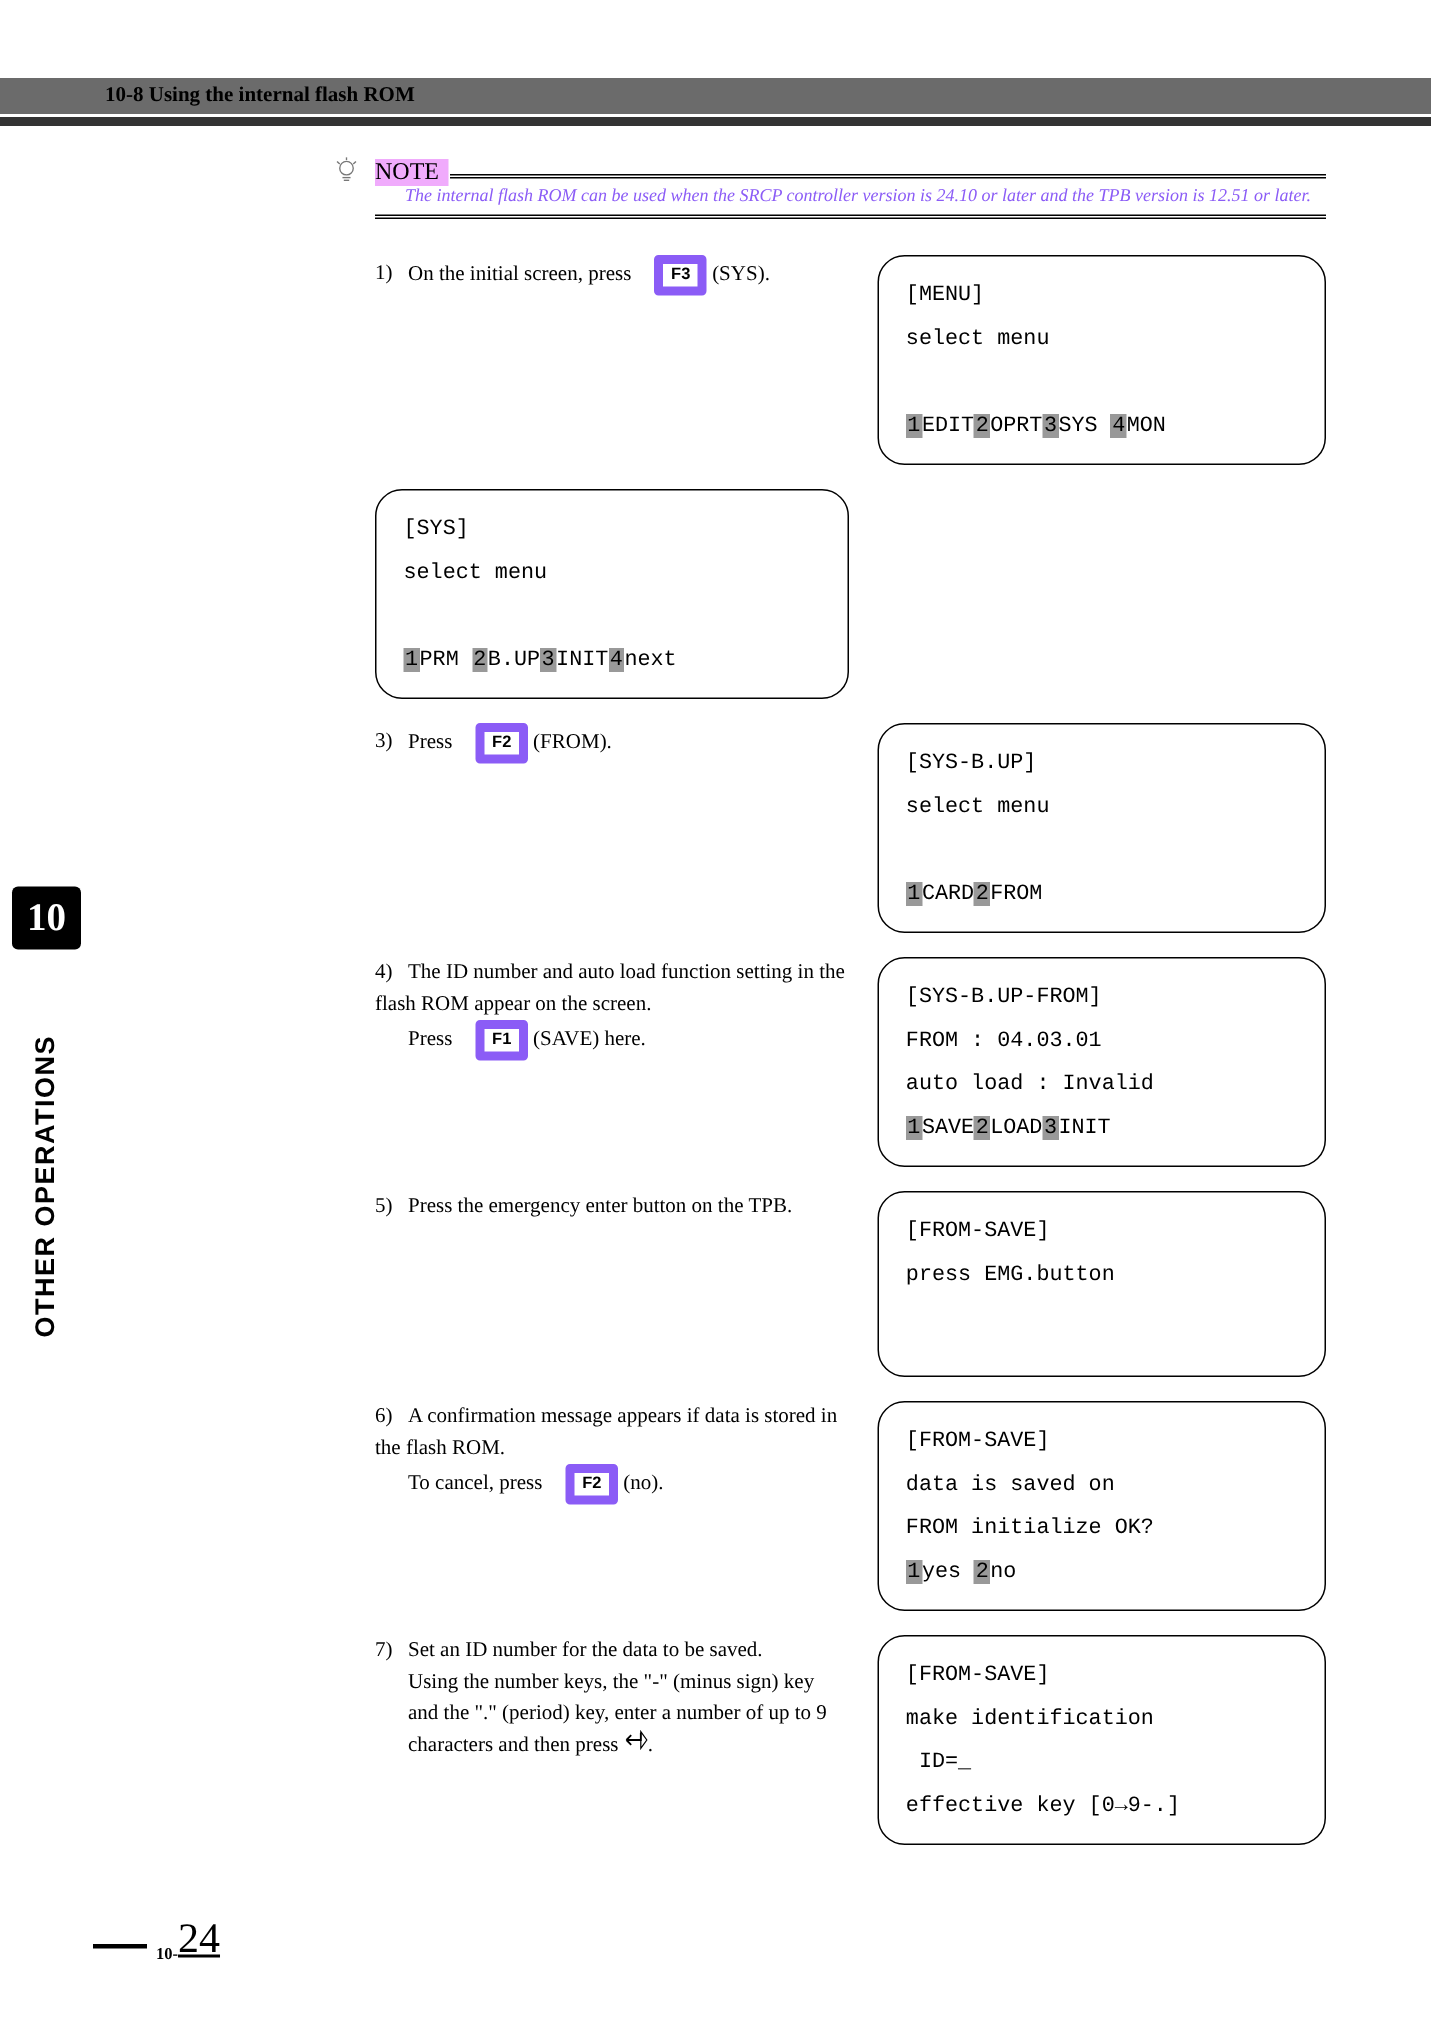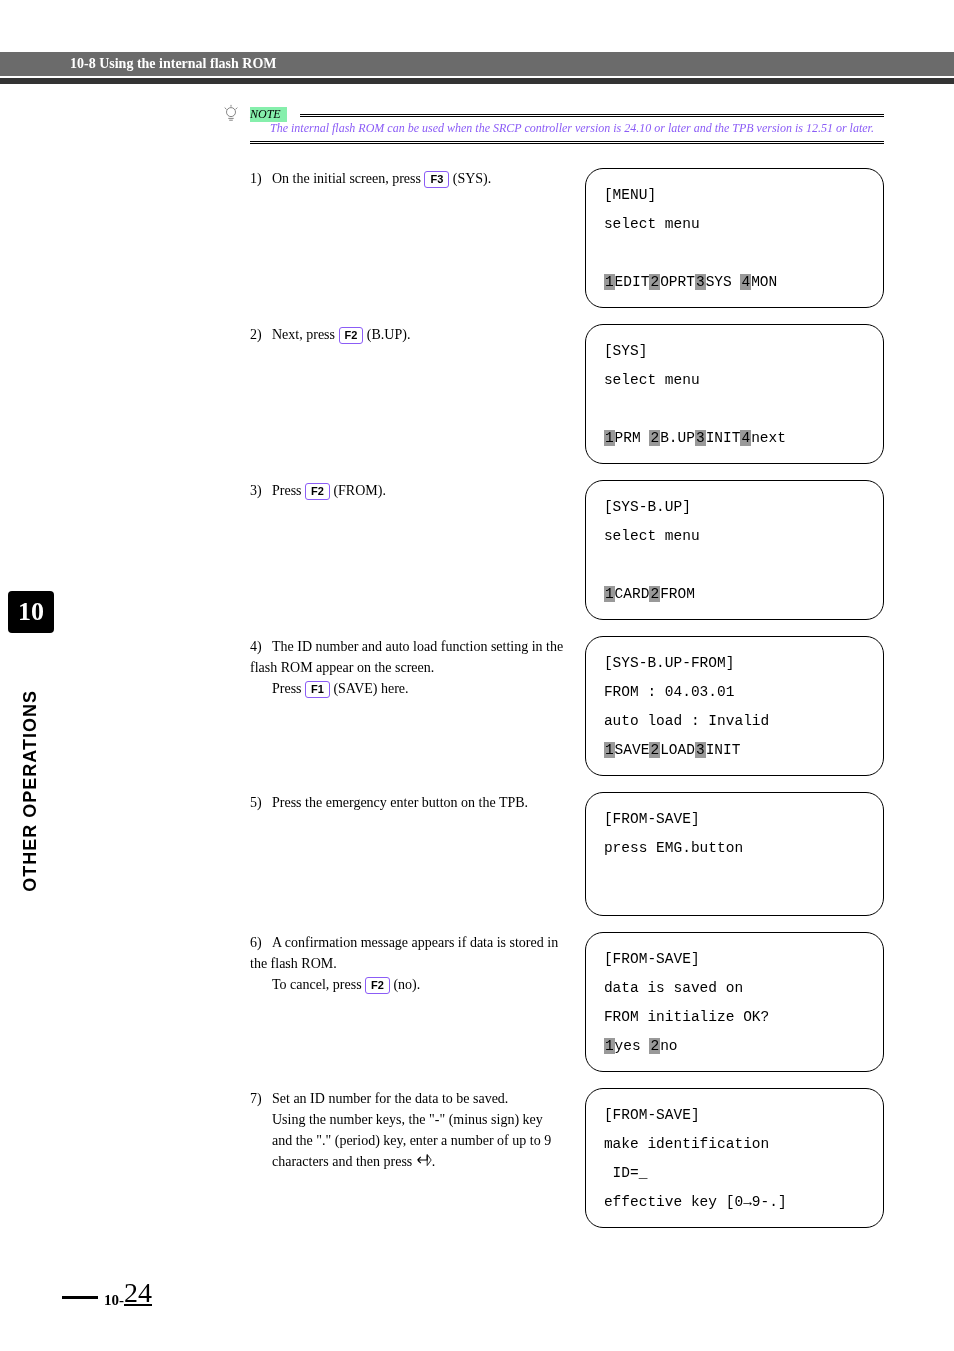--- a/index.html
+++ b/index.html
@@ -7,21 +7,21 @@
     font-family: Georgia, 'Times New Roman', serif;
     font-size: 14px;
     color: #000;
     background: #fff;
     width: 954px;
     height: 1351px;
     position: relative;
   }
   .header-bar {
     background: #6b6b6b;
-    color: #ffffff;
+    color: #000000;
     font-weight: bold;
     font-size: 14px;
     padding: 4px 0 4px 70px;
     margin-top: 52px;
   }
   .dark-line {
     background: #333;
     height: 6px;
     margin-top: 2px;
   }
@@ -40,25 +40,24 @@
     margin-bottom: 24px;
   }
   .note-icon {
     position: absolute;
     left: -28px;
     top: -2px;
     width: 18px;
     height: 18px;
   }
   .note-label {
-    font-style: italic;
-    font-size: 12px;
+    font-size: 16px;
     display: inline-block;
     padding-right: 6px;
-    background: #86efac;
+    background: #f0abfc;
     position: relative;
     z-index: 2;
   }
   .note-rule-top {
     height: 3px;
     border-top: 1px solid #000;
     border-bottom: 1px solid #000;
     margin-top: -8px;
     margin-left: 50px;
   }
@@ -81,28 +80,29 @@
   }
   .step-text {
     width: 355px;
     font-size: 14px;
     line-height: 1.5;
     padding-right: 20px;
   }
   .step-num { display: inline-block; width: 22px; }
   .keycap {
     display: inline-block;
-    border: 1px solid #8b5cf6;
+    border: 6px solid #8b5cf6;
     border-radius: 3px;
     font-family: Arial, sans-serif;
     font-weight: bold;
     font-size: 11px;
     padding: 1px 5px;
     line-height: 1.2;
     vertical-align: middle;
+    margin-left: 12px;
   }
   .enter-arrow {
     display: inline-block;
     font-size: 14px;
     vertical-align: middle;
   }
   .screen {
     border: 1.5px solid #000;
     border-radius: 18px;
     width: 316px;
@@ -148,21 +148,21 @@
     display: flex;
     align-items: flex-end;
   }
   .page-rule {
     width: 36px;
     height: 3px;
     background: #000;
     margin-bottom: 10px;
     margin-right: 6px;
   }
-  .page-small { font-size: 15px; font-weight: bold; }
+  .page-small { font-size: 11px; font-weight: bold; }
   .page-big { font-size: 28px; font-weight: normal; text-decoration: underline; }
 </style>
 </head>
 <body>
 
 <div class="header-bar">10-8 Using the internal flash ROM</div>
 <div class="dark-line"></div>
 
 <div class="main-content">
 
@@ -185,23 +185,20 @@
     <div class="step-text">
       <span class="step-num">1)</span><span>On the initial screen, press </span><span class="keycap">F3</span><span> (SYS).</span>
     </div>
     <div class="screen" id="screen-0">[MENU]
 select menu
 
 <span class="inv">1</span>EDIT<span class="inv">2</span>OPRT<span class="inv">3</span>SYS <span class="inv">4</span>MON</div>
   </div>
 
   <div class="step-row">
-    <div class="step-text">
-      <span class="step-num">2)</span><span>Next, press </span><span class="keycap">F2</span><span> (B.UP).</span>
-    </div>
     <div class="screen" id="screen-1">[SYS]
 select menu
 
 <span class="inv">1</span>PRM <span class="inv">2</span>B.UP<span class="inv">3</span>INIT<span class="inv">4</span>next</div>
   </div>
 
   <div class="step-row">
     <div class="step-text">
       <span class="step-num">3)</span><span>Press </span><span class="keycap">F2</span><span> (FROM).</span>
     </div>

